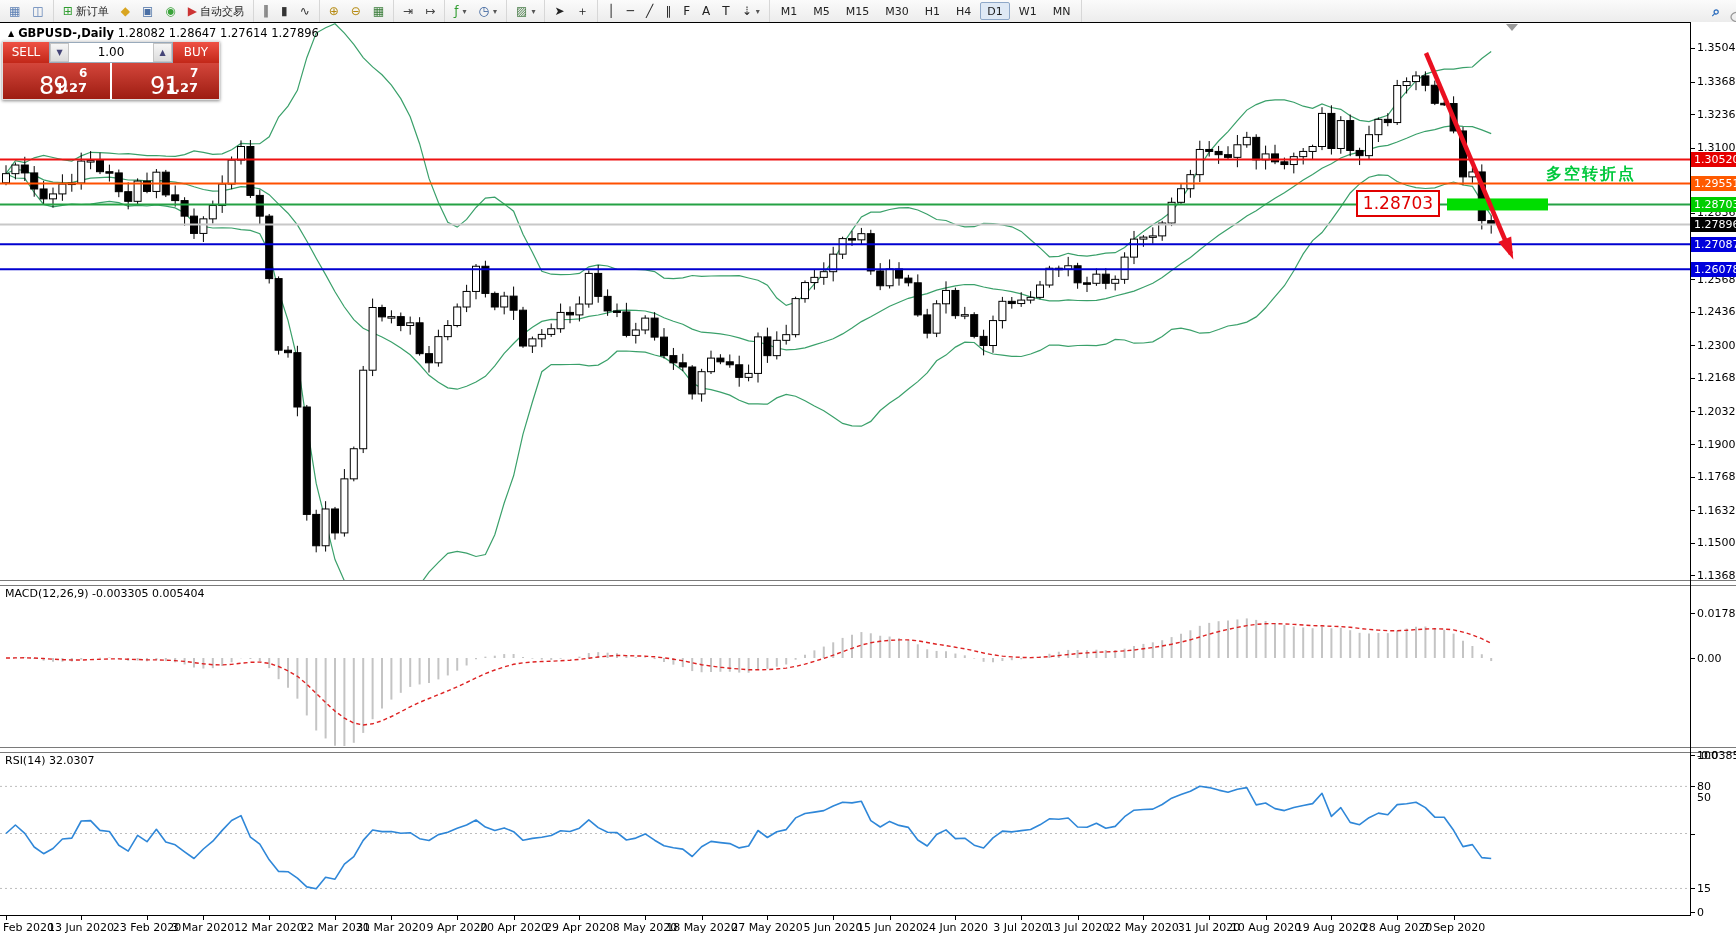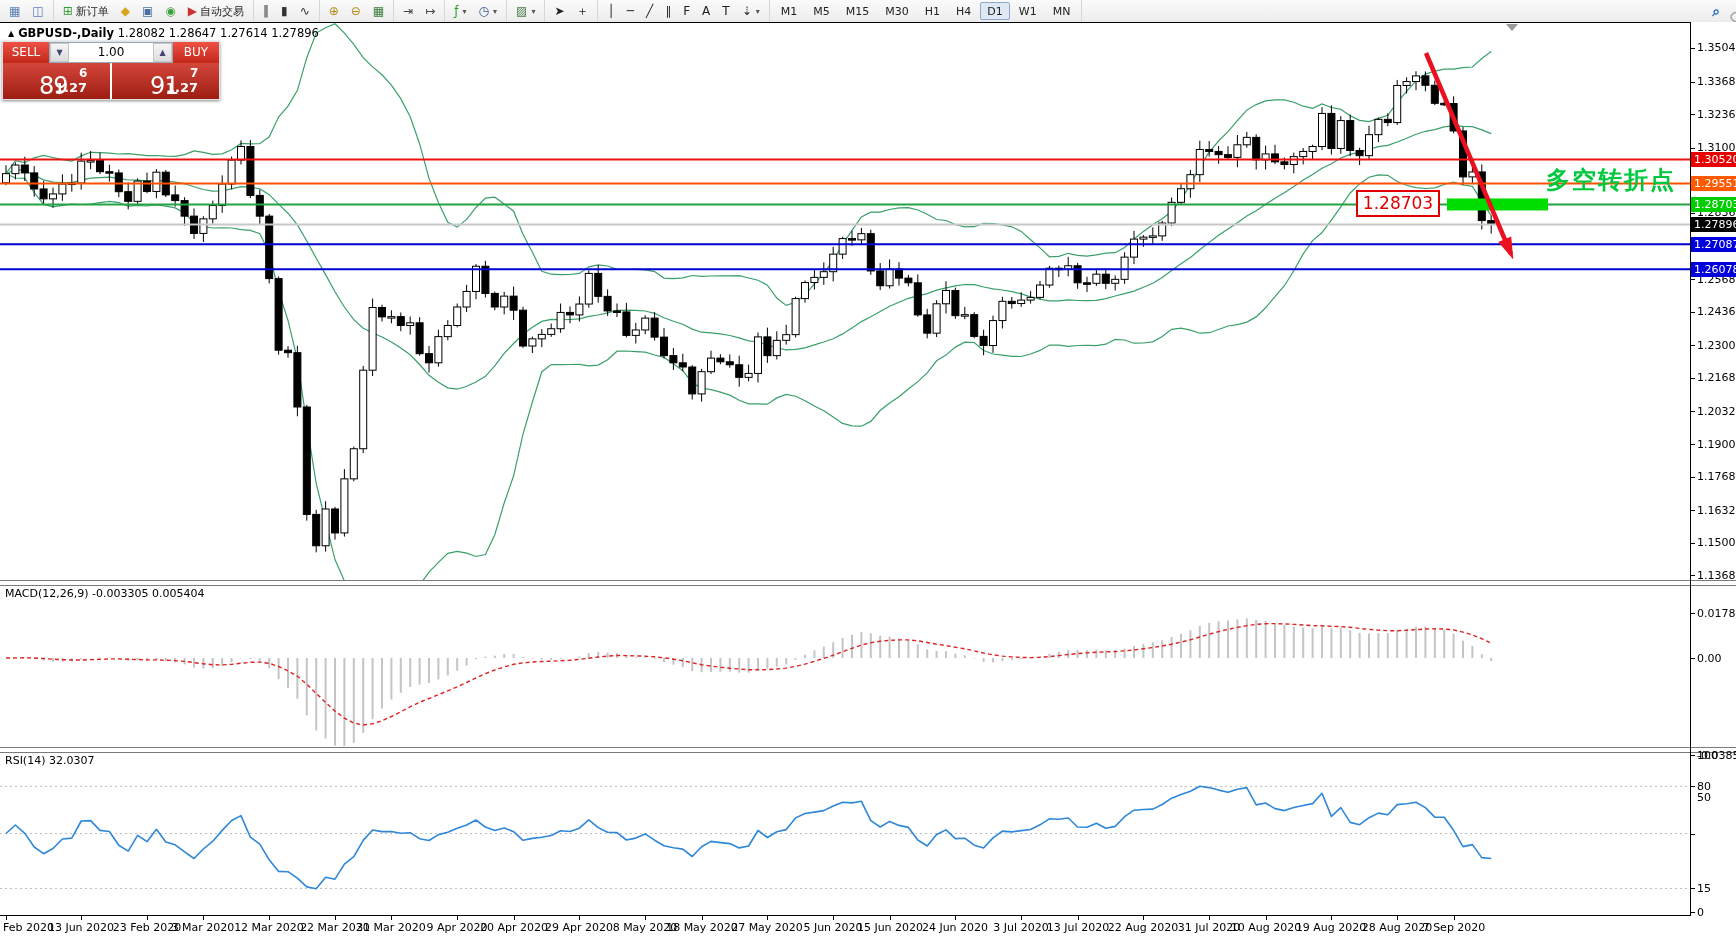--- a/index.html
+++ b/index.html
@@ -51,21 +51,21 @@
   #oc-vol-value{flex:1;text-align:center;font-size:12px;line-height:19px;color:#000;border-radius:8px;}
   #oc-row2{display:flex;height:36px;background:#fff;gap:2px;}
   .oc-price{flex:1;background:linear-gradient(#d4463b,#9e1d12);color:#fff;position:relative;overflow:hidden;}
   .oc-small{position:absolute;bottom:4px;font-size:13px;font-weight:700;margin-left:44px;}
   .oc-big{position:absolute;bottom:-1px;font-size:24px;letter-spacing:-1px;}
   .oc-sup{position:absolute;top:3px;font-size:12px;font-weight:700;}
   
   #annot-price-box{position:absolute;left:1356px;top:168px;width:80px;height:23px;background:#fff;
                    border:2px solid #e00000;color:#e00000;font-size:17px;line-height:23px;
                    text-align:center;white-space:nowrap;}
-  #annot-cn{position:absolute;left:1546px;top:142px;font-size:24px;font-weight:700;color:#00c83c;
+  #annot-cn{position:absolute;left:1546px;top:142px;font-size:16px;font-weight:700;color:#00c83c;
             letter-spacing:2px;white-space:nowrap;}
   #shift-triangle{position:absolute;left:1506px;top:2px;width:0;height:0;
                   border-left:6px solid transparent;border-right:6px solid transparent;
                   border-top:7px solid #999;}
   
   .top-icon{font-size:14px;color:#2f6fbe;font-weight:700;}
 </style>
 </head>
 <body>
 
@@ -798,21 +798,21 @@
        <div class="datelabel" style="left:833px;transform:translateX(-50%)">5 Jun 2020</div>
         <div class="datetick" style="left:890px"></div>
        <div class="datelabel" style="left:890px;transform:translateX(-50%)">15 Jun 2020</div>
         <div class="datetick" style="left:955px"></div>
        <div class="datelabel" style="left:955px;transform:translateX(-50%)">24 Jun 2020</div>
         <div class="datetick" style="left:1021px"></div>
        <div class="datelabel" style="left:1021px;transform:translateX(-50%)">3 Jul 2020</div>
         <div class="datetick" style="left:1078px"></div>
        <div class="datelabel" style="left:1078px;transform:translateX(-50%)">13 Jul 2020</div>
         <div class="datetick" style="left:1143px"></div>
-       <div class="datelabel" style="left:1143px;transform:translateX(-50%)">22 Aug 2020</div>
+       <div class="datelabel" style="left:1143px;transform:translateX(-50%)">22 May 2020</div>
         <div class="datetick" style="left:1209px"></div>
        <div class="datelabel" style="left:1209px;transform:translateX(-50%)">31 Jul 2020</div>
         <div class="datetick" style="left:1266px"></div>
        <div class="datelabel" style="left:1266px;transform:translateX(-50%)">10 Aug 2020</div>
         <div class="datetick" style="left:1331px"></div>
        <div class="datelabel" style="left:1331px;transform:translateX(-50%)">19 Aug 2020</div>
         <div class="datetick" style="left:1397px"></div>
        <div class="datelabel" style="left:1397px;transform:translateX(-50%)">28 Aug 2020</div>
         <div class="datetick" style="left:1454px"></div>
        <div class="datelabel" style="left:1454px;transform:translateX(-50%)">7 Sep 2020</div>

